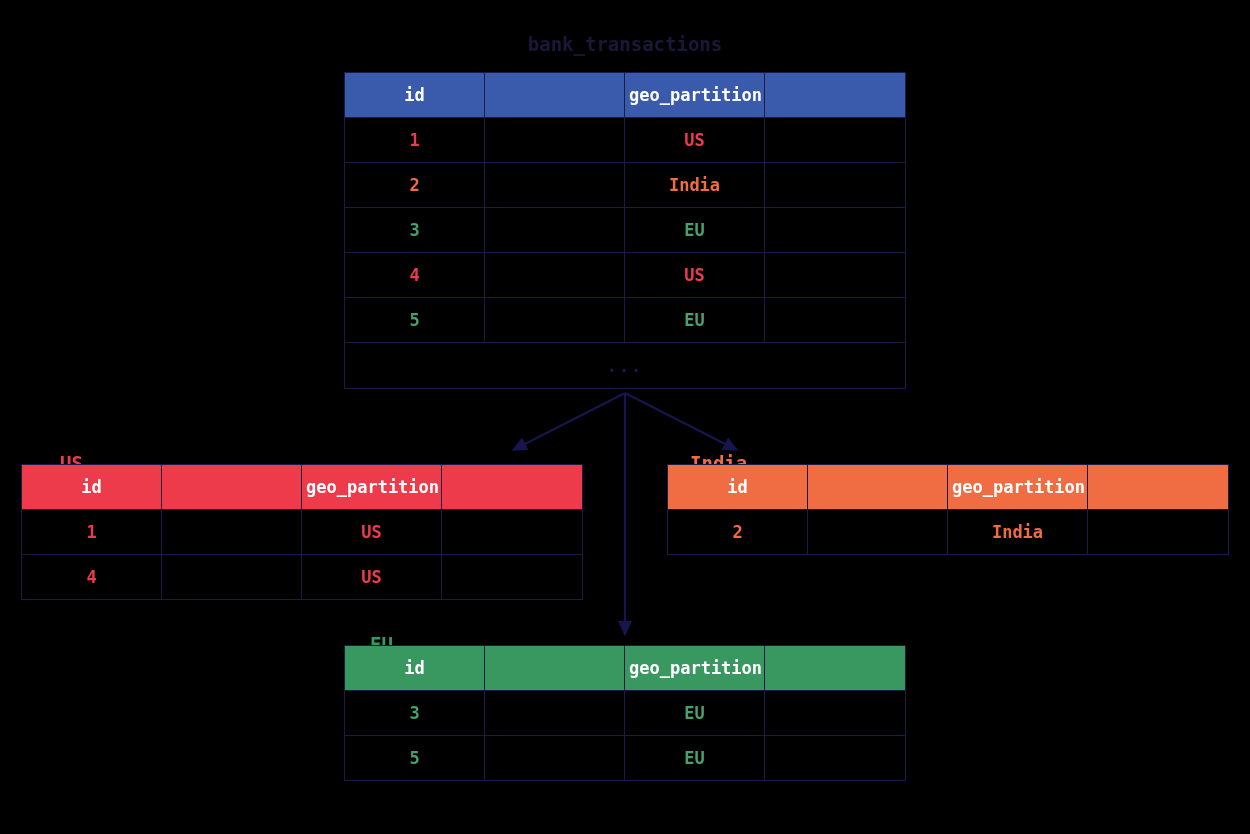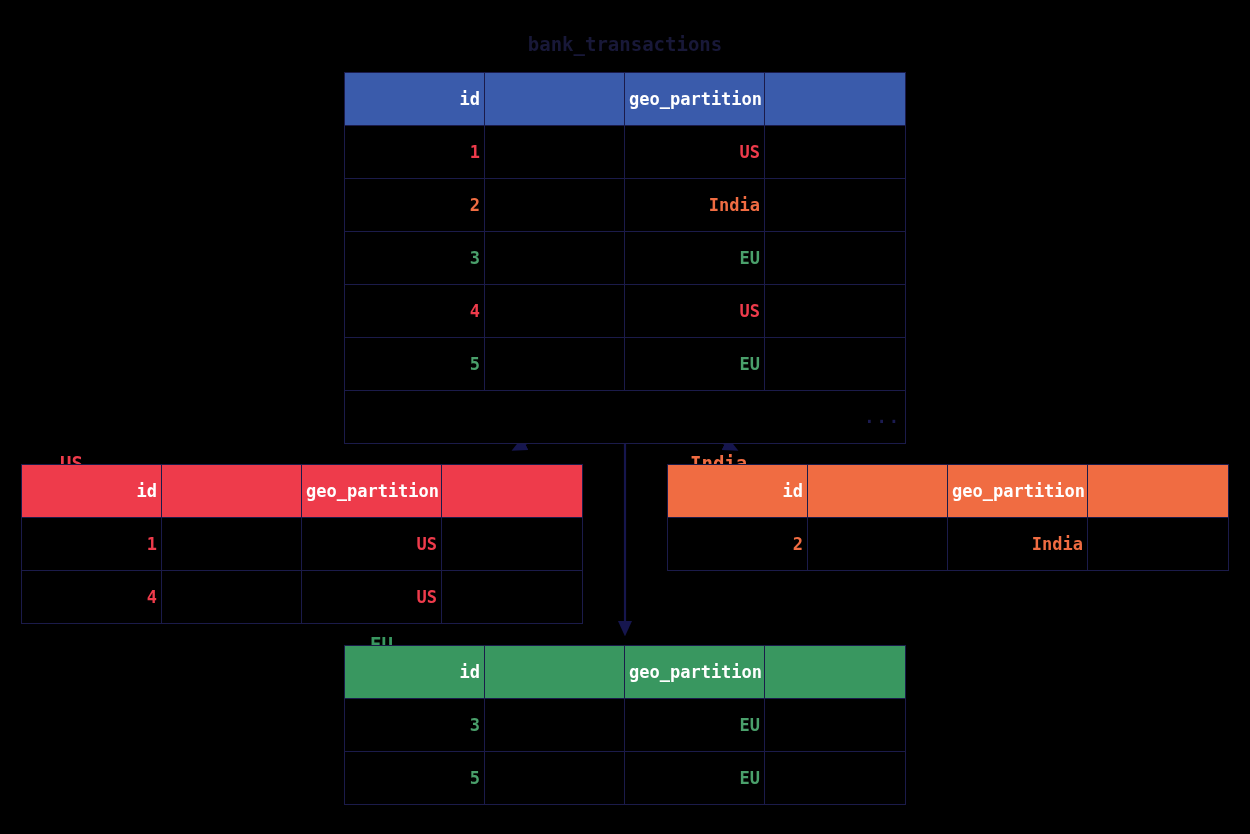--- a/index.html
+++ b/index.html
@@ -45,25 +45,25 @@
   
   .tbl {
     position: absolute;
     border-collapse: collapse;
     table-layout: fixed;
     border: 1px solid #1b1b4a;
   }
   .tbl th, .tbl td {
     border: 1px solid #1b1b4a;
     height: 45px;
-    text-align: right;
+    text-align: center;
     vertical-align: middle;
     font-size: 17px;
     font-weight: bold;
-    padding: 16px 4px;
+    padding: 4px 4px;
     overflow: hidden;
     white-space: nowrap;
   }
   .tbl th {
     color: #ffffff;
   }
   .tbl td {
     background: #000000;
   }
   .tbl td.ellipsis {

